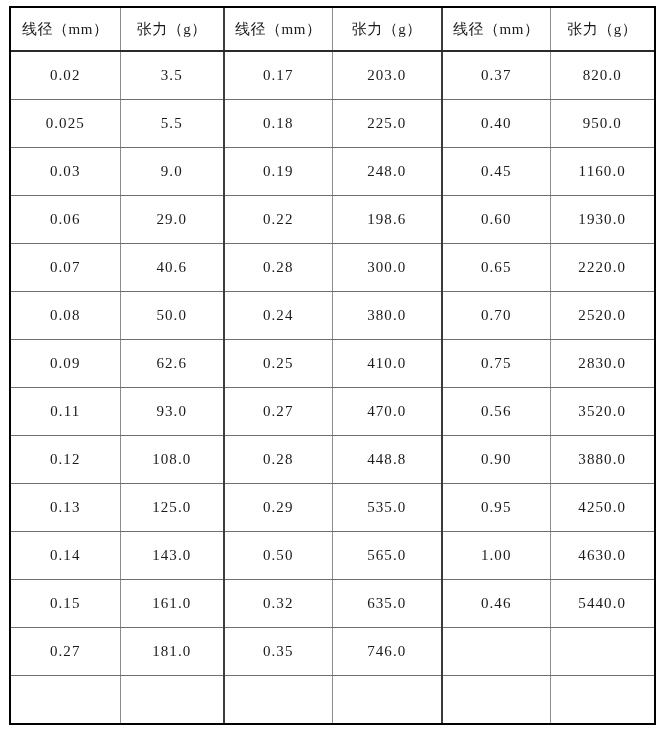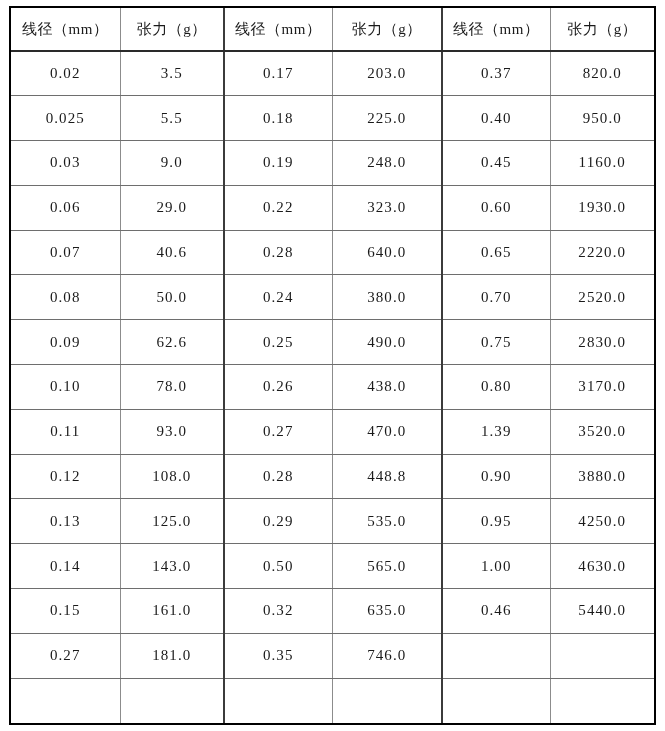--- a/index.html
+++ b/index.html
@@ -143,62 +143,54 @@
             <td class="grp"><span class="num">9.0</span></td>
             <td><span class="num">0.19</span></td>
             <td class="grp"><span class="num">248.0</span></td>
             <td><span class="num">0.45</span></td>
             <td class="last"><span class="num">1160.0</span></td>
           </tr>
           <tr>
             <td><span class="num">0.06</span></td>
             <td class="grp"><span class="num">29.0</span></td>
             <td><span class="num">0.22</span></td>
-            <td class="grp"><span class="num">323.0</span></td>
+            <td class="grp"><span class="num">198.6</span></td>
             <td><span class="num">0.60</span></td>
             <td class="last"><span class="num">1930.0</span></td>
           </tr>
           <tr>
             <td><span class="num">0.07</span></td>
             <td class="grp"><span class="num">40.6</span></td>
             <td><span class="num">0.28</span></td>
-            <td class="grp"><span class="num">640.0</span></td>
+            <td class="grp"><span class="num">300.0</span></td>
             <td><span class="num">0.65</span></td>
             <td class="last"><span class="num">2220.0</span></td>
           </tr>
           <tr>
             <td><span class="num">0.08</span></td>
             <td class="grp"><span class="num">50.0</span></td>
             <td><span class="num">0.24</span></td>
             <td class="grp"><span class="num">380.0</span></td>
             <td><span class="num">0.70</span></td>
             <td class="last"><span class="num">2520.0</span></td>
           </tr>
           <tr>
             <td><span class="num">0.09</span></td>
             <td class="grp"><span class="num">62.6</span></td>
             <td><span class="num">0.25</span></td>
-            <td class="grp"><span class="num">490.0</span></td>
+            <td class="grp"><span class="num">410.0</span></td>
             <td><span class="num">0.75</span></td>
             <td class="last"><span class="num">2830.0</span></td>
-          </tr>
-          <tr>
-            <td><span class="num">0.10</span></td>
-            <td class="grp"><span class="num">78.0</span></td>
-            <td><span class="num">0.26</span></td>
-            <td class="grp"><span class="num">438.0</span></td>
-            <td><span class="num">0.80</span></td>
-            <td class="last"><span class="num">3170.0</span></td>
           </tr>
           <tr>
             <td><span class="num">0.11</span></td>
             <td class="grp"><span class="num">93.0</span></td>
             <td><span class="num">0.27</span></td>
             <td class="grp"><span class="num">470.0</span></td>
-            <td><span class="num">1.39</span></td>
+            <td><span class="num">0.56</span></td>
             <td class="last"><span class="num">3520.0</span></td>
           </tr>
           <tr>
             <td><span class="num">0.12</span></td>
             <td class="grp"><span class="num">108.0</span></td>
             <td><span class="num">0.28</span></td>
             <td class="grp"><span class="num">448.8</span></td>
             <td><span class="num">0.90</span></td>
             <td class="last"><span class="num">3880.0</span></td>
           </tr>

